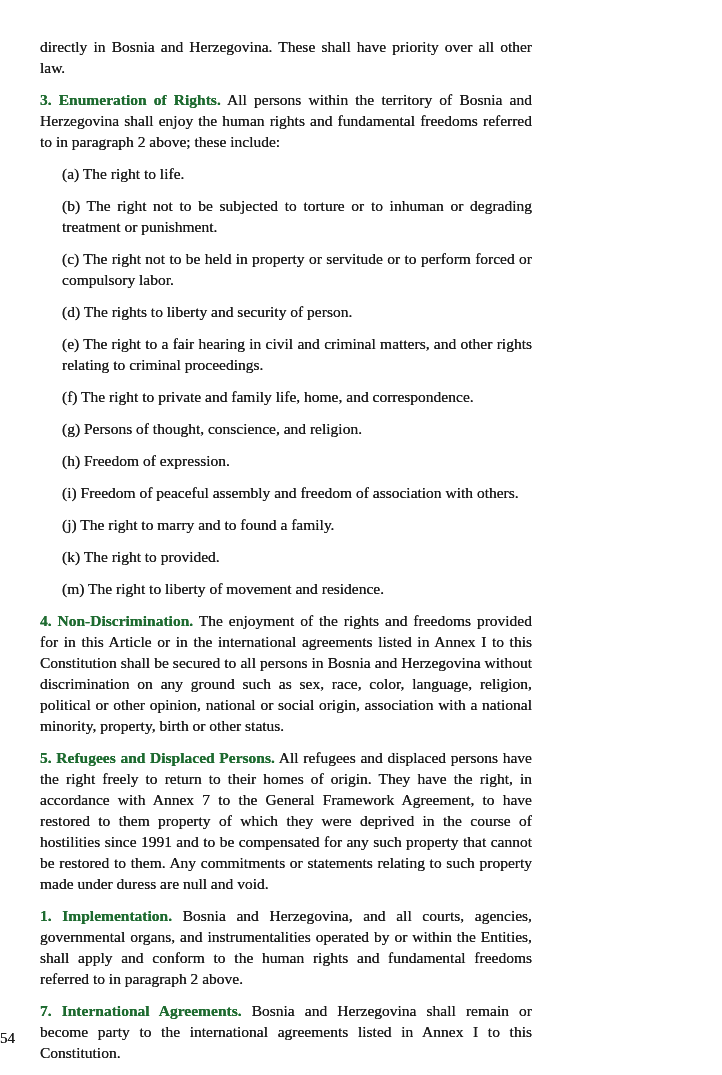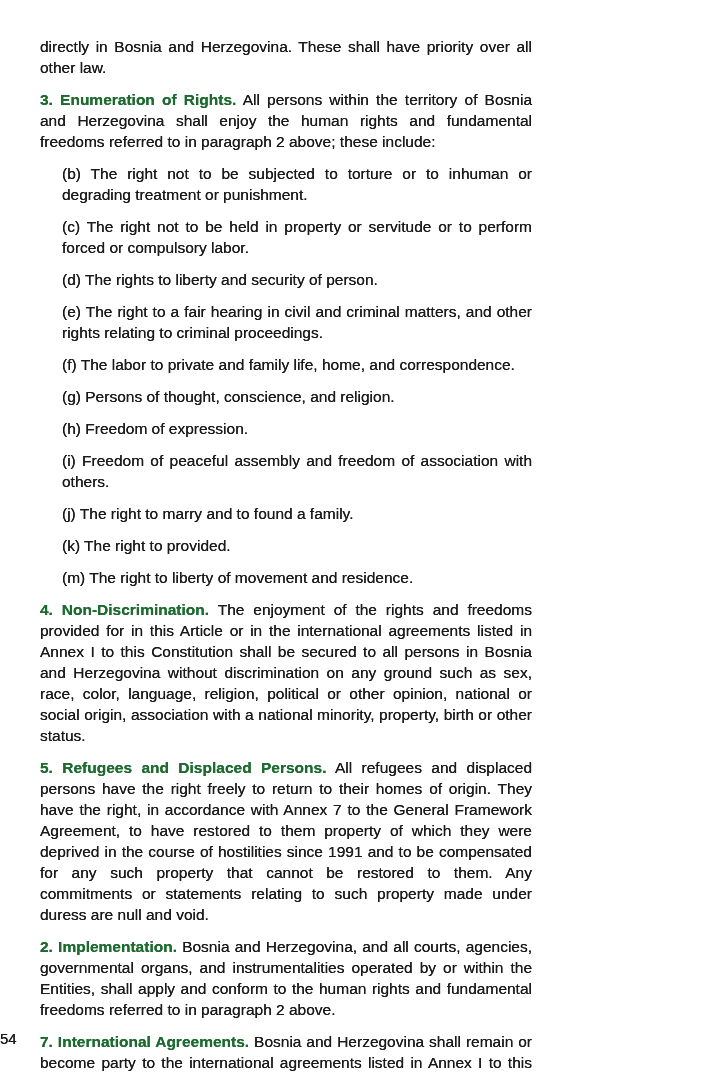--- a/index.html
+++ b/index.html
@@ -5,21 +5,21 @@
   html, body {
     margin: 0;
     padding: 0;
     background: #ffffff;
   }
   .page {
     position: relative;
     width: 572px;
     height: 1075px;
     background: #ffffff;
-    font-family: Liberation Sans, sans-serif;
+    font-family: Liberation Serif, serif;
     color: #1b1b1b;
     overflow: hidden;
   }
   .content {
     padding: 36px 40px 0 40px;
   }
   .para {
     font-size: 15.5px;
     line-height: 21px;
     text-align: justify;
@@ -53,37 +53,38 @@
 <body>
 
 <div class="page">
   <div class="content">
 
     <p class="para"><span>directly in Bosnia and Herzegovina. These shall have priority over all other law.</span></p>
 
     <p class="para"><span class="heading">3. Enumeration of Rights.</span> <span>All persons within the territory of Bosnia and Herzegovina shall enjoy the human rights and fundamental freedoms referred to in paragraph 2 above; these include:</span></p>
 
     <div class="items">
+      <p class="item"><span>(a)</span> <span>The right to life.</span></p>
       <p class="item"><span>(b)</span> <span>The right not to be subjected to torture or to inhuman or degrading treatment or punishment.</span></p>
       <p class="item"><span>(c)</span> <span>The right not to be held in property or servitude or to perform forced or compulsory labor.</span></p>
       <p class="item"><span>(d)</span> <span>The rights to liberty and security of person.</span></p>
       <p class="item"><span>(e)</span> <span>The right to a fair hearing in civil and criminal matters, and other rights relating to criminal proceedings.</span></p>
-      <p class="item"><span>(f)</span> <span>The labor to private and family life, home, and correspondence.</span></p>
+      <p class="item"><span>(f)</span> <span>The right to private and family life, home, and correspondence.</span></p>
       <p class="item"><span>(g)</span> <span>Persons of thought, conscience, and religion.</span></p>
       <p class="item"><span>(h)</span> <span>Freedom of expression.</span></p>
       <p class="item"><span>(i)</span> <span>Freedom of peaceful assembly and freedom of association with others.</span></p>
       <p class="item"><span>(j)</span> <span>The right to marry and to found a family.</span></p>
       <p class="item"><span>(k)</span> <span>The right to provided.</span></p>
       <p class="item"><span>(m)</span> <span>The right to liberty of movement and residence.</span></p>
     </div>
 
     <p class="para"><span class="heading">4. Non-Discrimination.</span> <span>The enjoyment of the rights and freedoms provided for in this Article or in the international agreements listed in Annex I to this Constitution shall be secured to all persons in Bosnia and Herzegovina without discrimination on any ground such as sex, race, color, language, religion, political or other opinion, national or social origin, association with a national minority, property, birth or other status.</span></p>
 
     <p class="para"><span class="heading">5. Refugees and Displaced Persons.</span> <span>All refugees and displaced persons have the right freely to return to their homes of origin. They have the right, in accordance with Annex 7 to the General Framework Agreement, to have restored to them property of which they were deprived in the course of hostilities since 1991 and to be compensated for any such property that cannot be restored to them. Any commitments or statements relating to such property made under duress are null and void.</span></p>
 
-    <p class="para"><span class="heading">2. Implementation.</span> <span>Bosnia and Herzegovina, and all courts, agencies, governmental organs, and instrumentalities operated by or within the Entities, shall apply and conform to the human rights and fundamental freedoms referred to in paragraph 2 above.</span></p>
+    <p class="para"><span class="heading">1. Implementation.</span> <span>Bosnia and Herzegovina, and all courts, agencies, governmental organs, and instrumentalities operated by or within the Entities, shall apply and conform to the human rights and fundamental freedoms referred to in paragraph 2 above.</span></p>
 
     <p class="para"><span class="heading">7. International Agreements.</span> <span>Bosnia and Herzegovina shall remain or become party to the international agreements listed in Annex I to this Constitution.</span></p>
 
   </div>
 
   <div class="page-number">54</div>
 </div>
 
 </body></html>

